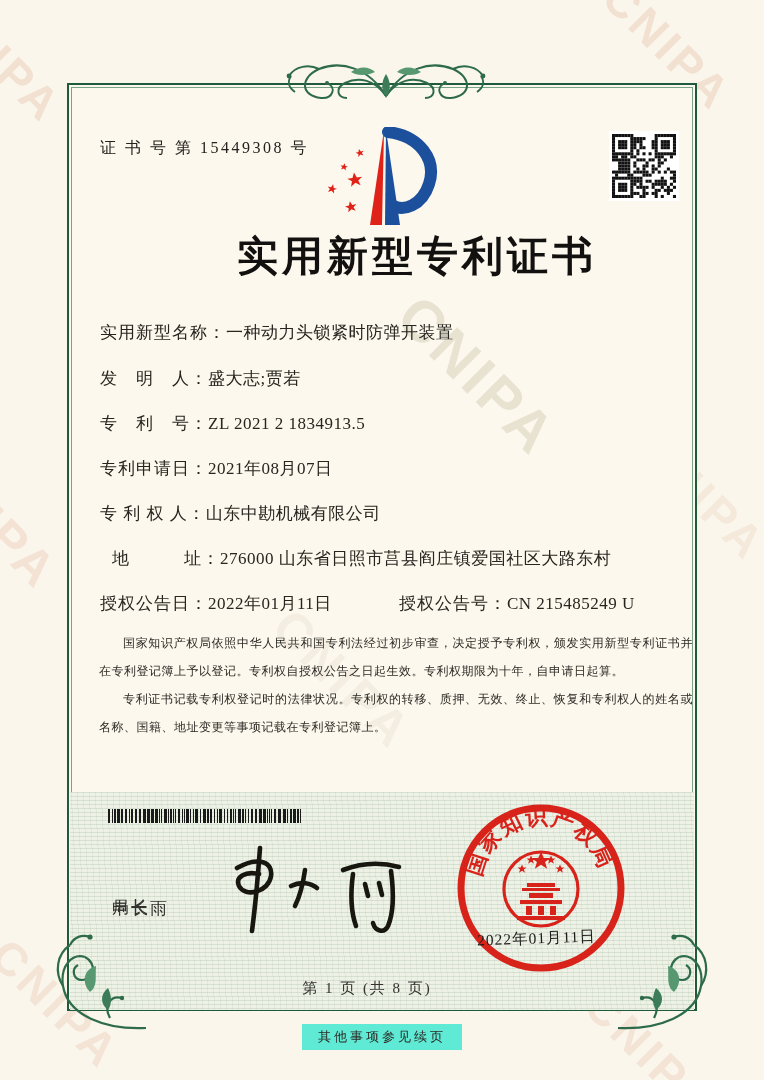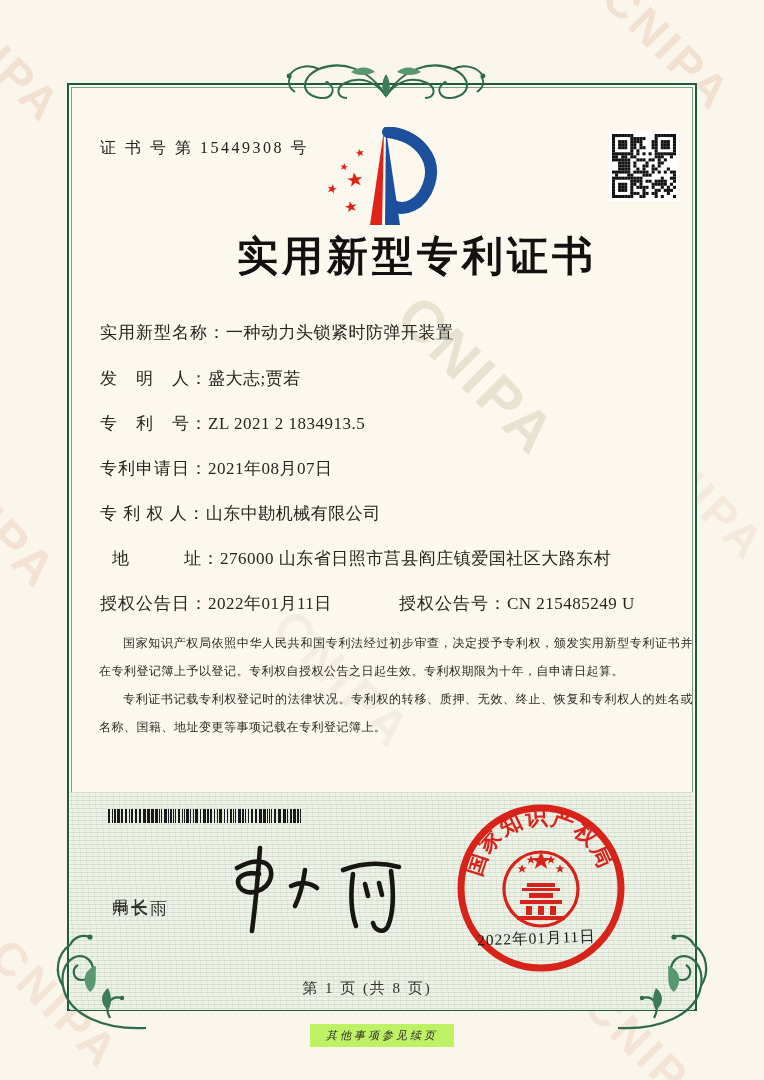--- a/index.html
+++ b/index.html
@@ -54,22 +54,22 @@
   .signature-box { left:213px; top:838px; width:205px; height:100px; z-index:5; }
 
   .seal-box { left:454px; top:801px; width:174px; height:174px; z-index:6; }
   .seal-date { left:477px; top:928px; width:140px; font-size:15.5px; color:#1d1c1a;
                letter-spacing:1px; transform:rotate(-2deg); z-index:7; white-space:nowrap; }
 
   .page-info { left:67px; top:979px; width:600px; text-align:center; font-size:15px;
                color:#33322c; letter-spacing:2px; z-index:5; }
 
   .cont-note { left:67px; top:1024px; width:630px; text-align:center; z-index:4; }
-  .cont-note span { display:inline-block; background:#bef264; padding:4px 16px;
-               font-size:11px; letter-spacing:3px; color:#2b2a24;font-style:italic; }
+  .cont-note span { display:inline-block; background:#5eead4; padding:4px 16px;
+               font-size:13px; letter-spacing:3px; color:#2b2a24; }
 
   .ornament { z-index:5; pointer-events:none; }
   .orn-top { left:281px; top:52px; width:210px; height:56px; }
   .orn-bl  { left:48px;  top:926px; width:102px; height:108px; }
   .orn-br  { left:614px; top:926px; width:102px; height:108px; transform:scaleX(-1); }
 </style>
 </head>
 <body>
 
 <div class="page">

